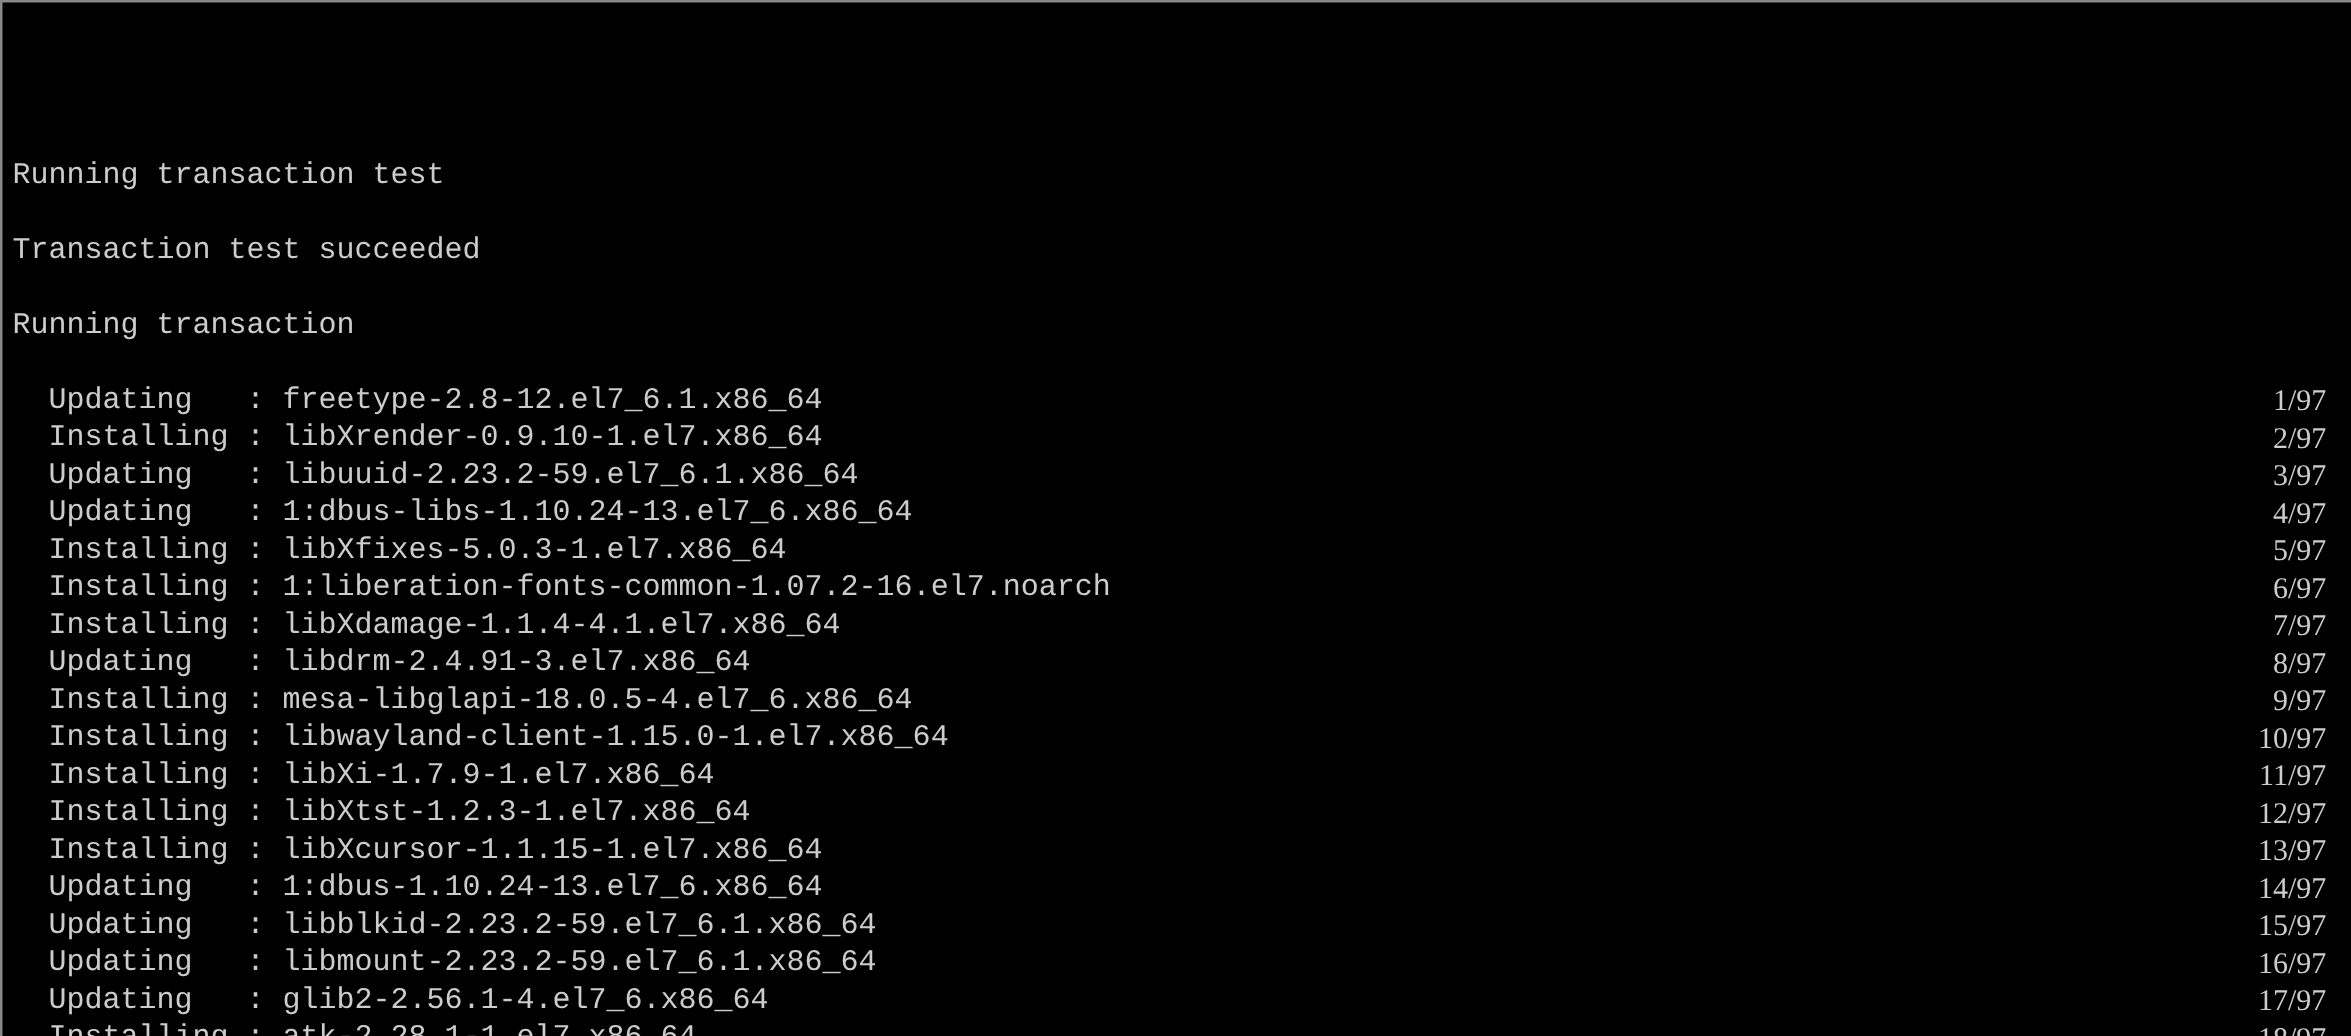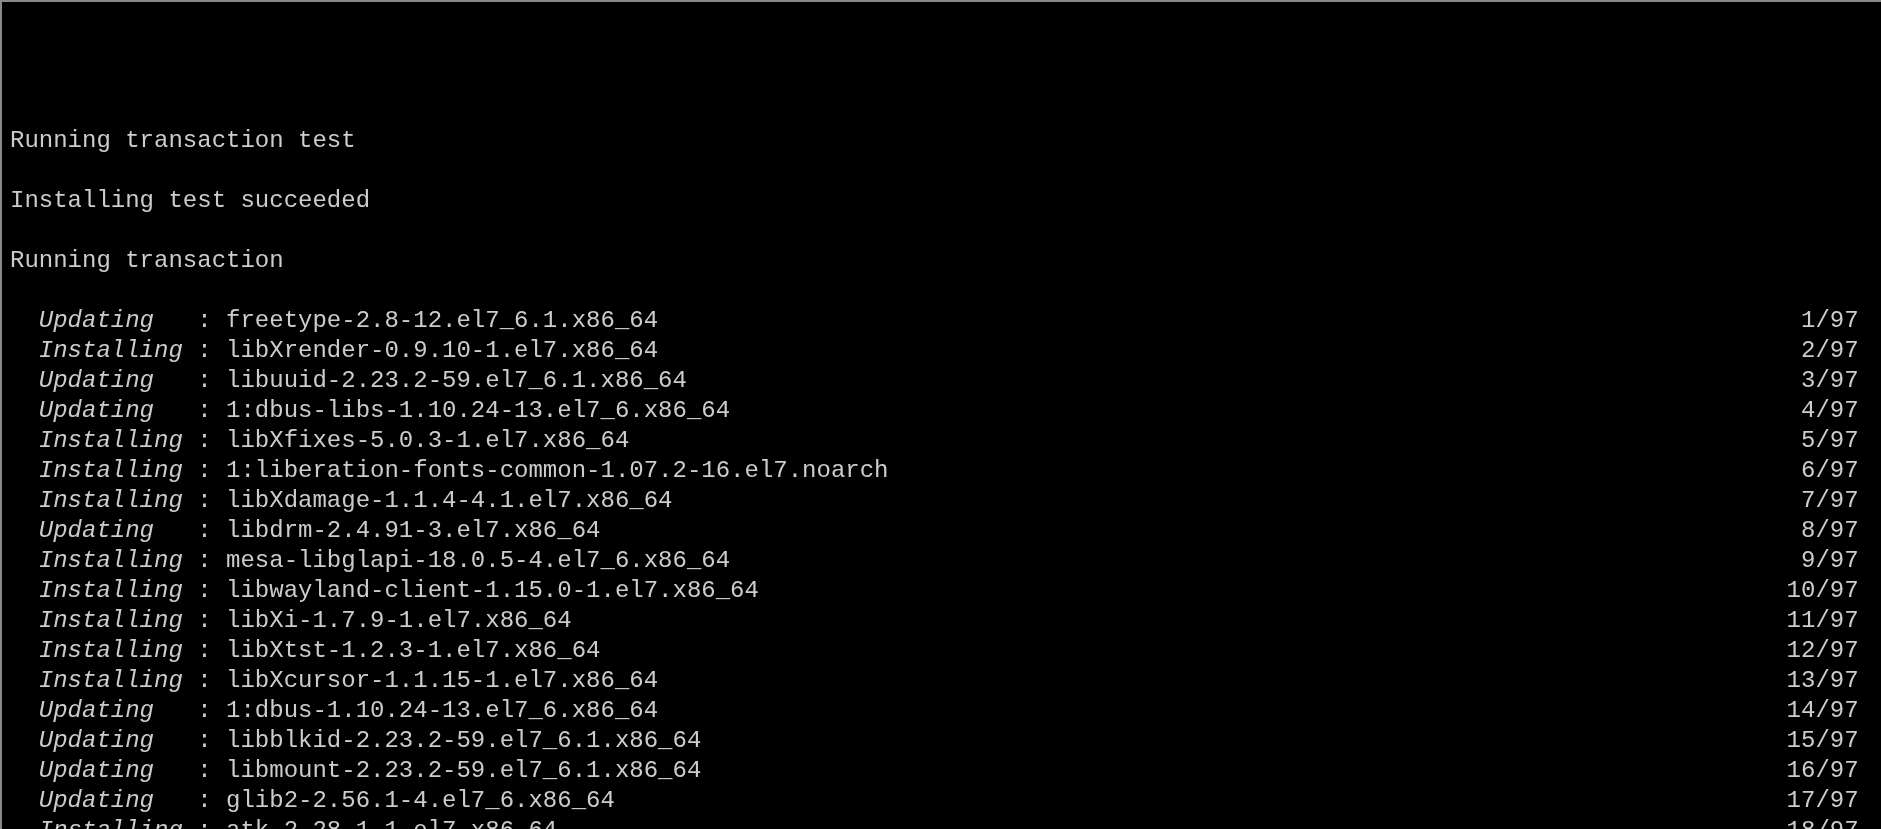--- a/index.html
+++ b/index.html
@@ -27,35 +27,35 @@
       justify-content: space-between;
       width: 100%;
       padding-left: 2ch;
     }
     .pkg-left {
       display: flex;
     }
     .action {
       width: 11ch;
       display: inline-block;
-      font-style: italic;
     }
     .sep {
       width: 2ch;
       display: inline-block;
     }
     .counter {
       text-align: left;
       padding-right: 1ch;
+      font-family: Liberation Serif, serif;
     }
   </style>
 </head>
 <body>
 
 
 
 <div class="line"><span>Running transaction test</span></div>
-<div class="line"><span>Installing test succeeded</span></div>
+<div class="line"><span>Transaction test succeeded</span></div>
 <div class="line"><span>Running transaction</span></div>
 <div id="pkg-container"><div class="pkg-line"><span class="pkg-left"><span class="action">Updating</span><span class="sep">: </span><span>freetype-2.8-12.el7_6.1.x86_64</span></span><span class="counter">1/97</span></div><div class="pkg-line"><span class="pkg-left"><span class="action">Installing</span><span class="sep">: </span><span>libXrender-0.9.10-1.el7.x86_64</span></span><span class="counter">2/97</span></div><div class="pkg-line"><span class="pkg-left"><span class="action">Updating</span><span class="sep">: </span><span>libuuid-2.23.2-59.el7_6.1.x86_64</span></span><span class="counter">3/97</span></div><div class="pkg-line"><span class="pkg-left"><span class="action">Updating</span><span class="sep">: </span><span>1:dbus-libs-1.10.24-13.el7_6.x86_64</span></span><span class="counter">4/97</span></div><div class="pkg-line"><span class="pkg-left"><span class="action">Installing</span><span class="sep">: </span><span>libXfixes-5.0.3-1.el7.x86_64</span></span><span class="counter">5/97</span></div><div class="pkg-line"><span class="pkg-left"><span class="action">Installing</span><span class="sep">: </span><span>1:liberation-fonts-common-1.07.2-16.el7.noarch</span></span><span class="counter">6/97</span></div><div class="pkg-line"><span class="pkg-left"><span class="action">Installing</span><span class="sep">: </span><span>libXdamage-1.1.4-4.1.el7.x86_64</span></span><span class="counter">7/97</span></div><div class="pkg-line"><span class="pkg-left"><span class="action">Updating</span><span class="sep">: </span><span>libdrm-2.4.91-3.el7.x86_64</span></span><span class="counter">8/97</span></div><div class="pkg-line"><span class="pkg-left"><span class="action">Installing</span><span class="sep">: </span><span>mesa-libglapi-18.0.5-4.el7_6.x86_64</span></span><span class="counter">9/97</span></div><div class="pkg-line"><span class="pkg-left"><span class="action">Installing</span><span class="sep">: </span><span>libwayland-client-1.15.0-1.el7.x86_64</span></span><span class="counter">10/97</span></div><div class="pkg-line"><span class="pkg-left"><span class="action">Installing</span><span class="sep">: </span><span>libXi-1.7.9-1.el7.x86_64</span></span><span class="counter">11/97</span></div><div class="pkg-line"><span class="pkg-left"><span class="action">Installing</span><span class="sep">: </span><span>libXtst-1.2.3-1.el7.x86_64</span></span><span class="counter">12/97</span></div><div class="pkg-line"><span class="pkg-left"><span class="action">Installing</span><span class="sep">: </span><span>libXcursor-1.1.15-1.el7.x86_64</span></span><span class="counter">13/97</span></div><div class="pkg-line"><span class="pkg-left"><span class="action">Updating</span><span class="sep">: </span><span>1:dbus-1.10.24-13.el7_6.x86_64</span></span><span class="counter">14/97</span></div><div class="pkg-line"><span class="pkg-left"><span class="action">Updating</span><span class="sep">: </span><span>libblkid-2.23.2-59.el7_6.1.x86_64</span></span><span class="counter">15/97</span></div><div class="pkg-line"><span class="pkg-left"><span class="action">Updating</span><span class="sep">: </span><span>libmount-2.23.2-59.el7_6.1.x86_64</span></span><span class="counter">16/97</span></div><div class="pkg-line"><span class="pkg-left"><span class="action">Updating</span><span class="sep">: </span><span>glib2-2.56.1-4.el7_6.x86_64</span></span><span class="counter">17/97</span></div><div class="pkg-line"><span class="pkg-left"><span class="action">Installing</span><span class="sep">: </span><span>atk-2.28.1-1.el7.x86_64</span></span><span class="counter">18/97</span></div></div>
 
 
 
 
 </body></html>

